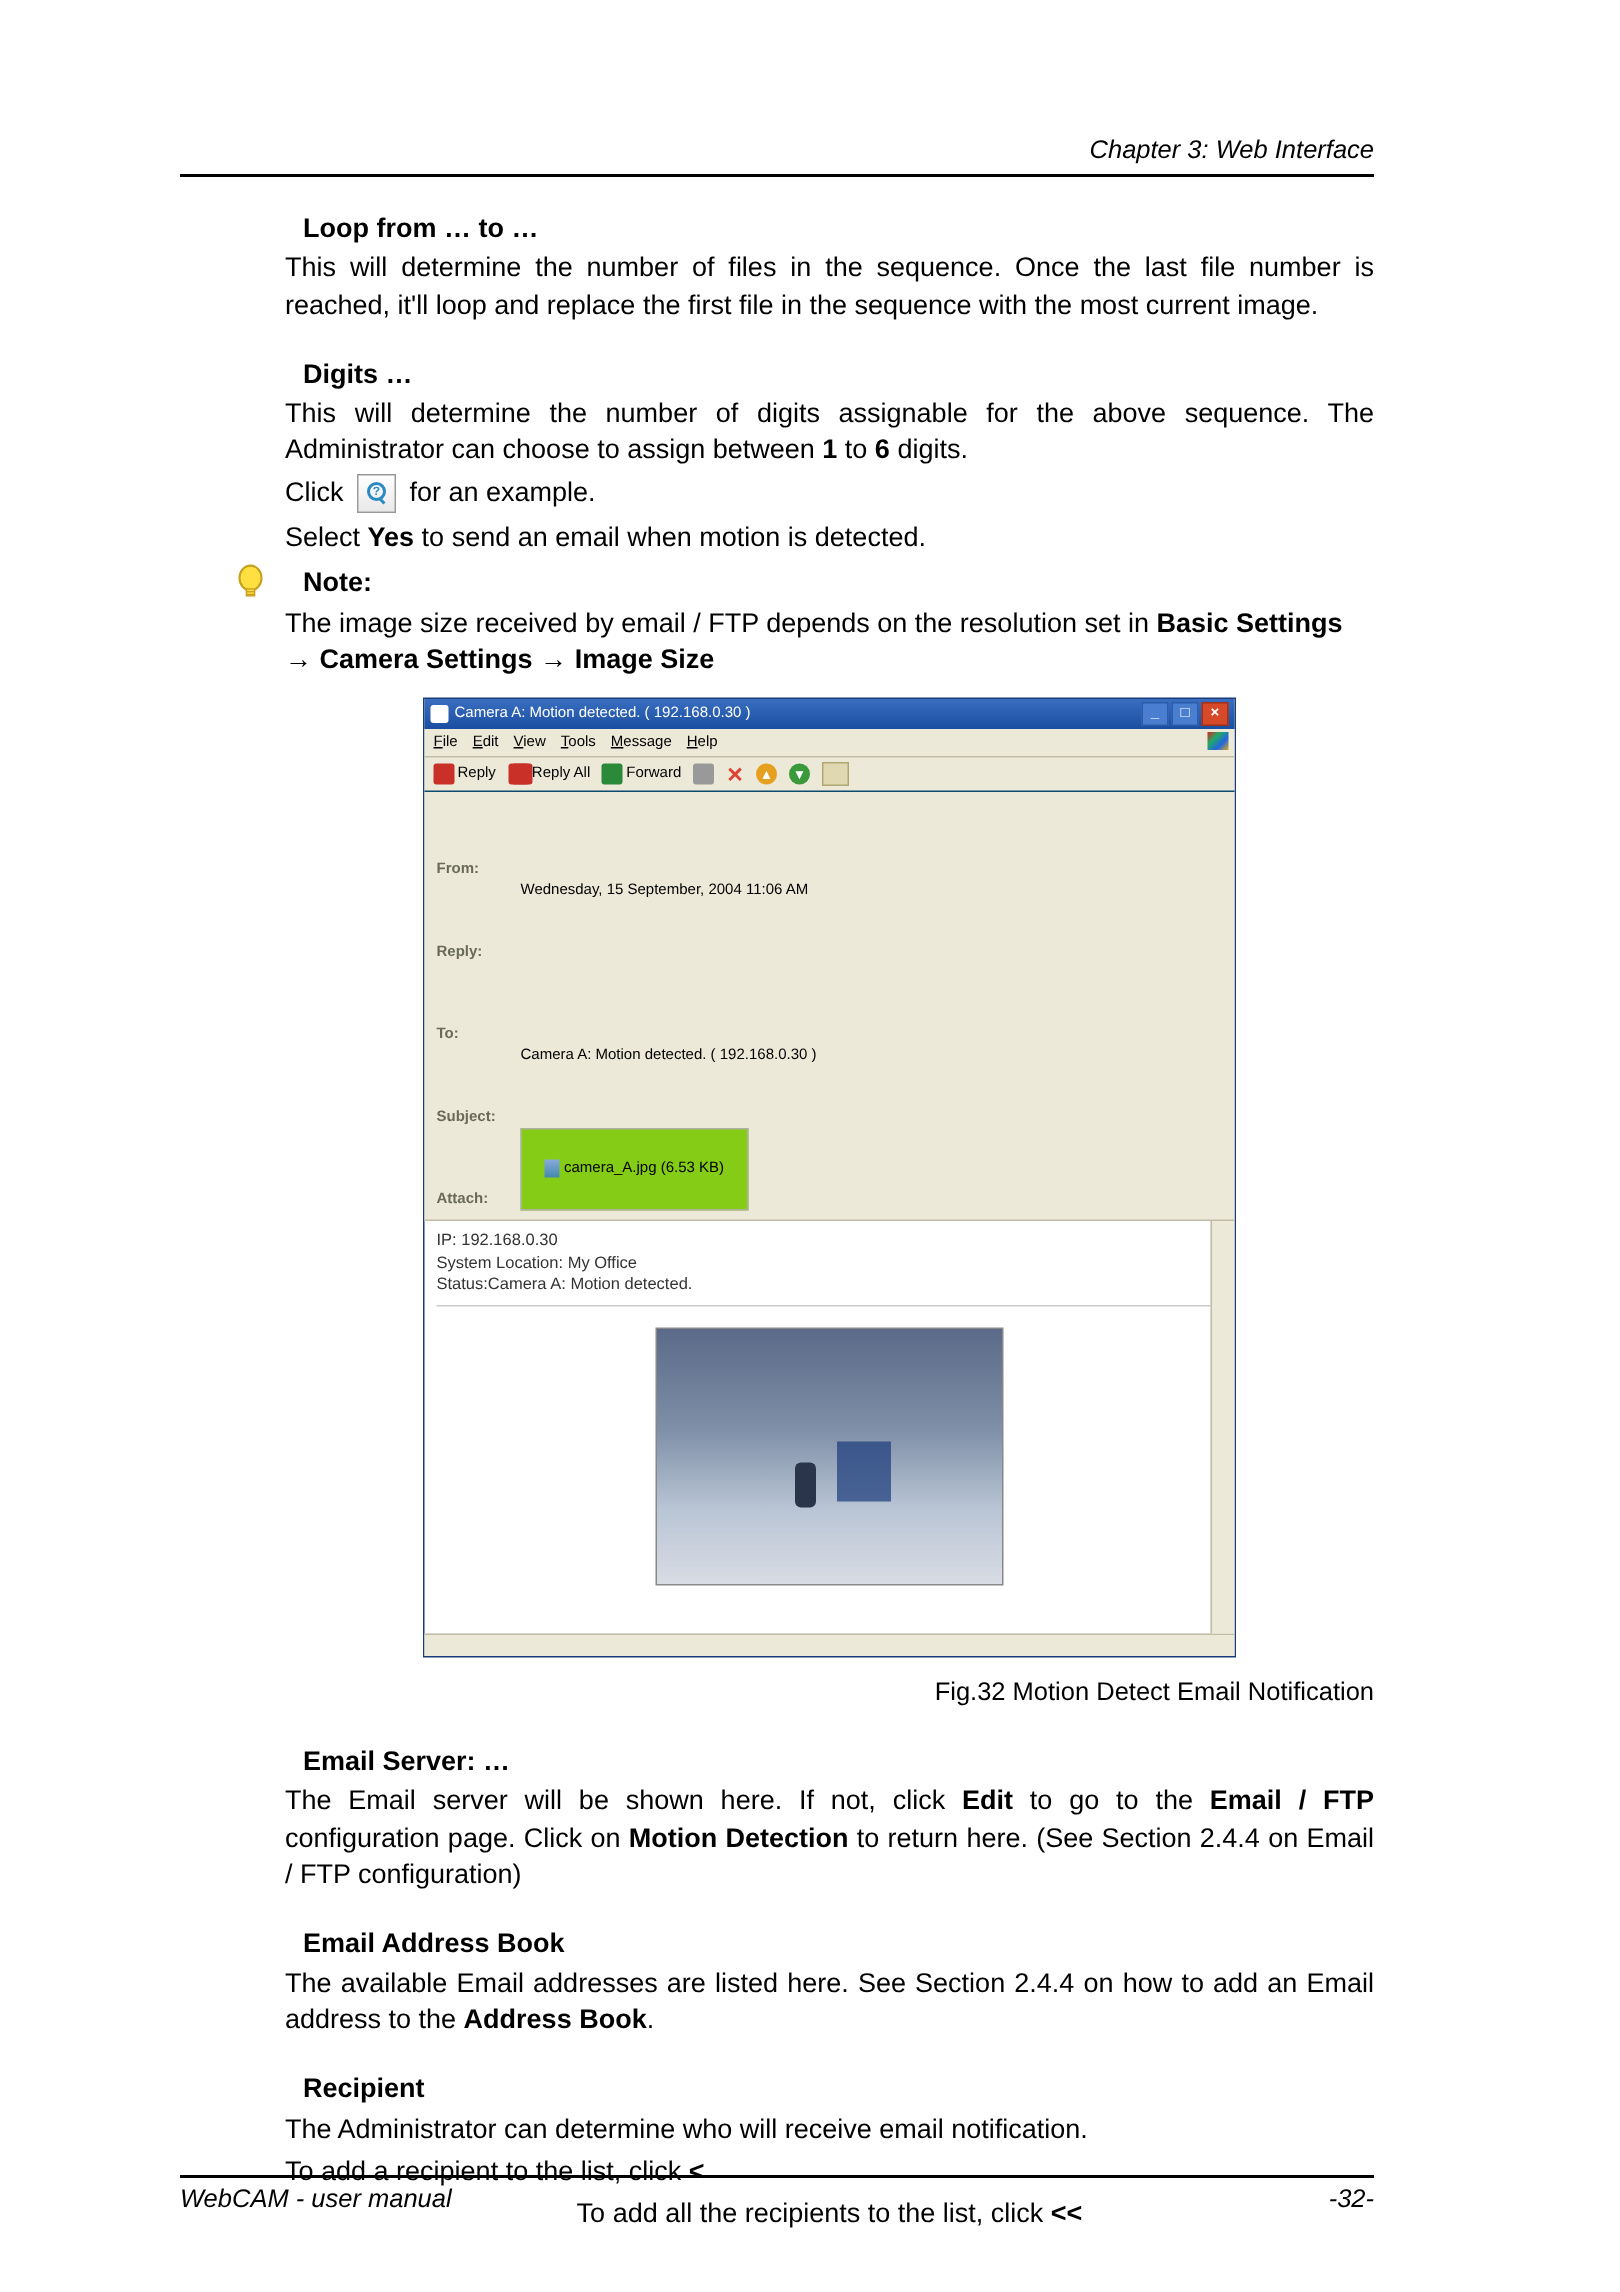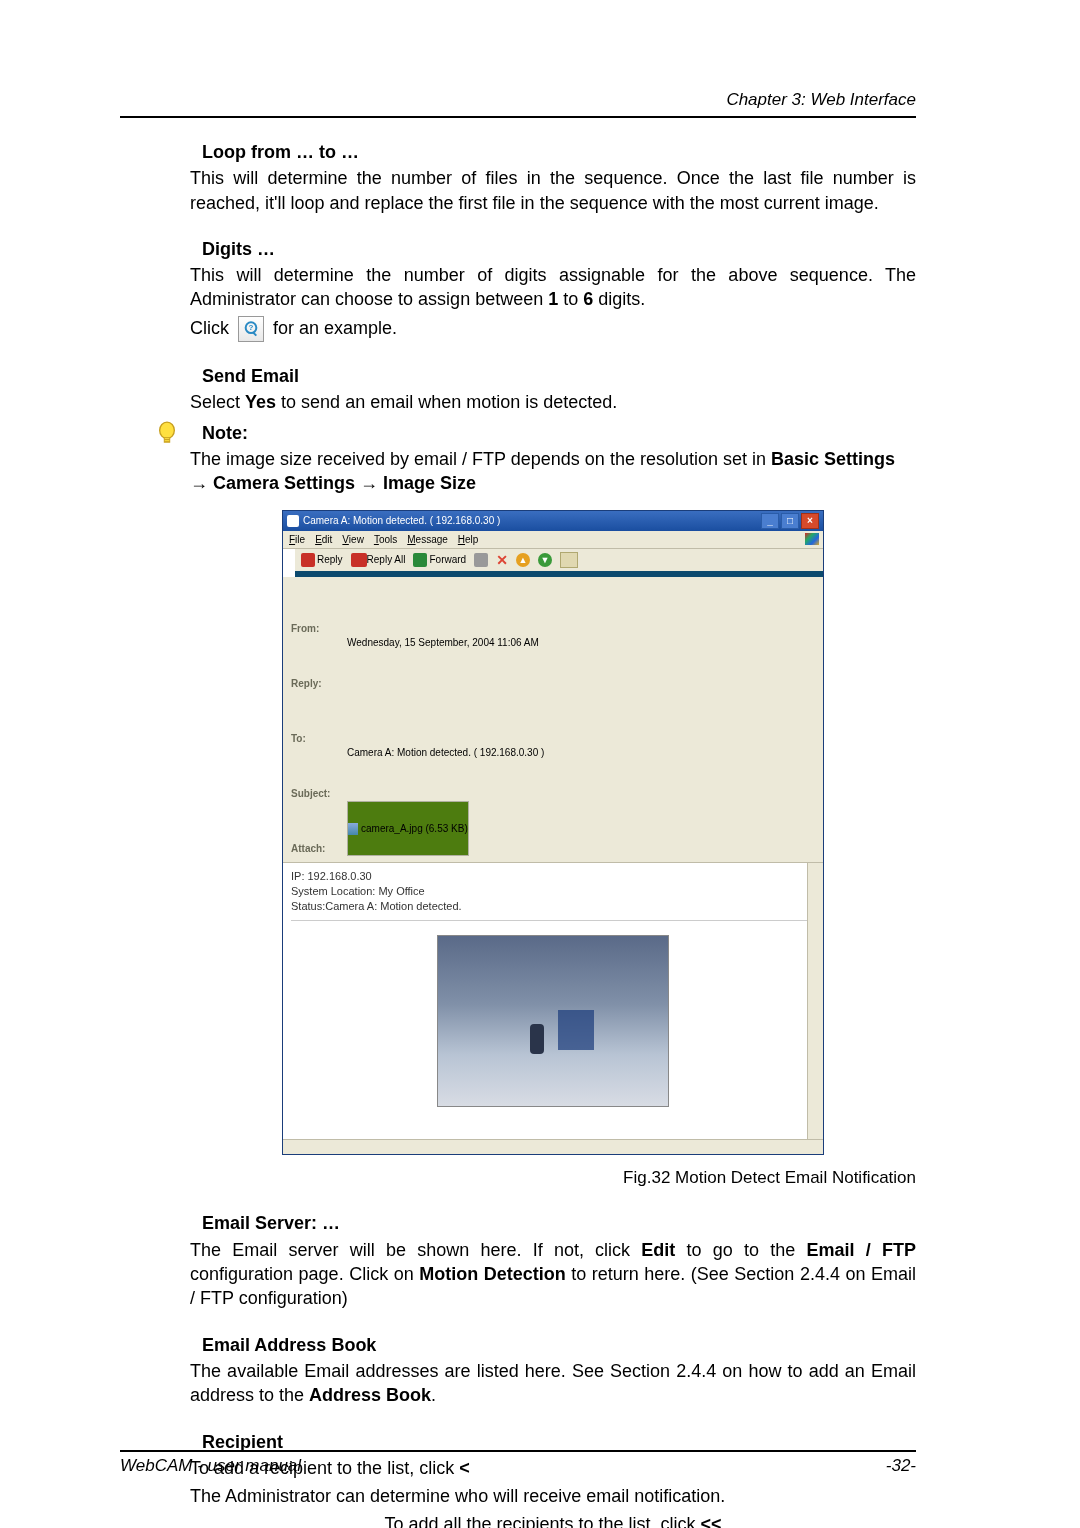--- a/index.html
+++ b/index.html
@@ -99,40 +99,39 @@
   }
   .ew-min, .ew-max { background: #4a7ed0; color:#fff; border:1px solid #2a5ca8;}
   .ew-close { background: #d64a2a; color:#fff; border:1px solid #a03018;}
   .ew-menubar {
     background: #ece9d8; padding: 2px 6px; display:flex; gap:10px;
     border-bottom: 1px solid #c0bca8; position:relative;
   }
   .ew-menubar .flag { position:absolute; right:4px; top:2px; width:14px; height:12px; background: linear-gradient(135deg,#d22,#2a6,#26d,#da2); }
   .ew-toolbar {
     background: #ece9d8; padding: 3px 6px; display:flex; align-items:center; gap:8px;
-    border-bottom: 6px solid #0c4a6e;
-    margin-left: 12px;
+    border-bottom: 1px solid #0c4a6e;
   }
   .ew-tbtn { display:flex; align-items:center; gap:2px; }
   .tico { width:14px; height:14px; display:inline-block; }
   .tico-reply { background:#c83028; border-radius:2px; }
   .tico-replyall { background:#c83028; border-radius:2px; box-shadow: 2px 0 0 #c83028; }
   .tico-fwd { background:#2a8a3a; border-radius:2px; }
   .tico-print { background:#999; border-radius:2px; }
   .tico-del { color:#d43; font-weight:bold; font-size:14px; line-height:12px; width:auto; height:auto;}
   .tico-up { width:14px;height:14px;border-radius:50%;background:#e6a020;display:inline-flex;align-items:center;justify-content:center;color:#fff;font-size:9px;}
   .tico-down { width:14px;height:14px;border-radius:50%;background:#3a9a3a;display:inline-flex;align-items:center;justify-content:center;color:#fff;font-size:9px;}
   .tico-book { width:16px;height:14px;background:#e0d8b0;border:1px solid #b0a870;}
   .ew-headers {
     background:#ece9d8; padding:4px 8px 6px 8px; border-bottom:1px solid #c0bca8;
   }
   .ew-hrow { display:flex; gap:6px; line-height:1.4; }
   .ew-hlbl { color:#6a6a58; font-weight:bold; width:50px;margin-top:41px; }
   .ew-hval { color:#000; }
-  .ew-attach { display:inline-flex; align-items:center; gap:3px; border:1px solid #b0b0a0; padding:0 0; background:#4d7c0f;text-align:center;}
+  .ew-attach { display:inline-flex; align-items:center; gap:3px; border:1px solid #b0b0a0; padding:0 15px; background:#84cc16;text-align:center;}
   .ew-attach .aico { width:10px;height:12px;background:linear-gradient(#8ad,#48a); }
   .ew-body { padding:6px 8px 8px 8px; font-size:11px; color:#333; }
   .ew-img-wrap { display:flex; justify-content:center; padding:8px 0 24px 0; }
   .ew-img {
     width: 230px; height: 170px;
     background: linear-gradient(180deg,#5a6a88 0%, #8090a8 40%, #b8c4d4 70%, #d8dce4 100%);
     border:1px solid #888; position:relative; overflow:hidden;
   }
   .ew-img::before{
     content:""; position:absolute; left:40%; top:52%; width:14px; height:30px; background:#2a344a; border-radius:4px;
@@ -176,21 +175,20 @@
       <span class="help-icon">
         <svg viewBox="0 0 24 24">
             <circle cx="12" cy="10" r="8" fill="none" stroke="#2a8ac4" stroke-width="3"></circle>
             <text x="12" y="14" text-anchor="middle" font-size="12" font-weight="bold" fill="#2a8ac4">?</text>
             <path d="M15 17 L20 22" stroke="#2a8ac4" stroke-width="3"></path>
           </svg>
       </span>
       <span> for an example.</span>
     </div>
 
-    <div class="sec-title">Send Email</div>
     <div class="para">
       <span>Select </span><b>Yes</b><span> to send an email when motion is detected.</span>
     </div>
 
     <div class="bulb-wrap">
       <span class="bulb-icon">
         <svg class="bulb-svg" viewBox="0 0 24 28">
             <ellipse cx="12" cy="10" rx="8" ry="9" fill="#ffe040" stroke="#c8a020" stroke-width="1.5"></ellipse>
             <rect x="9" y="18" width="6" height="5" fill="#ffe040" stroke="#c8a020"></rect>
             <line x1="9" y1="20" x2="15" y2="20" stroke="#c8a020"></line>
@@ -289,24 +287,24 @@
     <div class="para">
       <span>The Email server will be shown here.   If not, click </span><b>Edit</b><span> to go to the </span><b>Email / FTP</b><span> configuration page. Click on </span><b>Motion Detection</b><span> to return here. (See Section 2.4.4 on Email / FTP configuration)</span>
     </div>
 
     <div class="sec-title">Email Address Book</div>
     <div class="para">
       <span>The available Email addresses are listed here.  See Section 2.4.4 on how to add an Email address to the </span><b>Address Book</b><span>.</span>
     </div>
 
     <div class="sec-title">Recipient</div>
+    <div class="para" style="text-align:left">The Administrator can determine who will receive email notification.</div>
     <div class="para" style="text-align:left">
       <span>To add a recipient to the list, click </span><b>&lt;</b>
     </div>
-    <div class="para" style="text-align:left">The Administrator can determine who will receive email notification.</div>
     <div class="para" style="text-align:center">
       <span>To add all the recipients to the list, click </span><b>&lt;&lt;</b>
     </div>
 
   </div>
 
   <div class="footer">
     <hr class="footer-hr">
     <div class="footer-row">
       <span>WebCAM - user manual</span>

